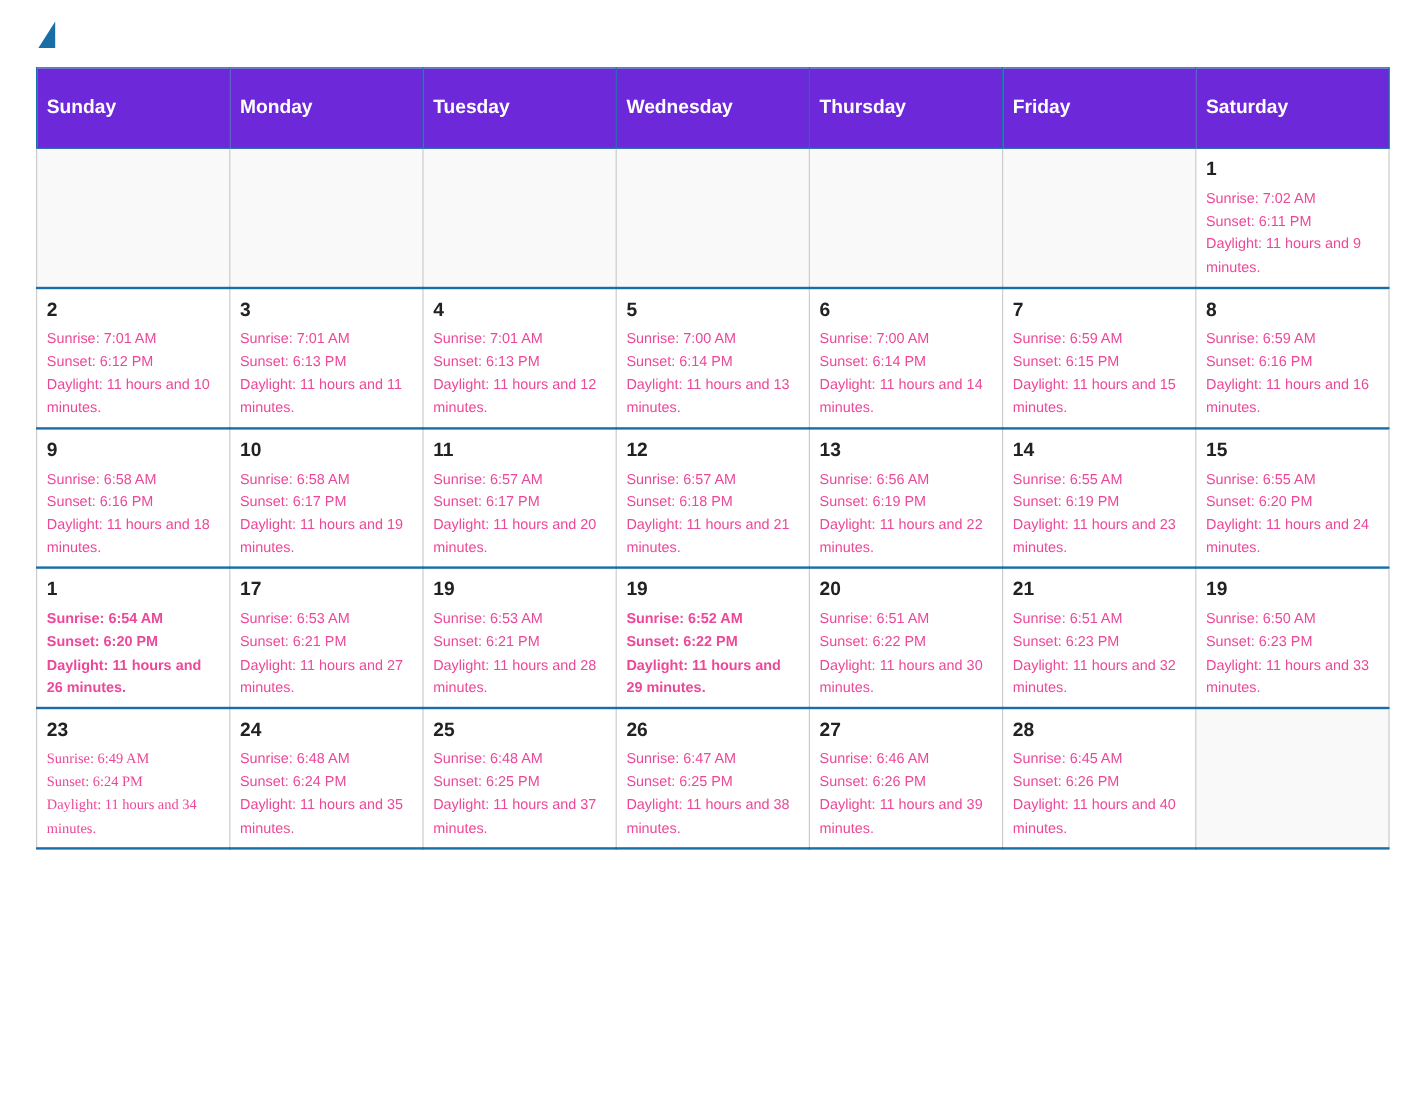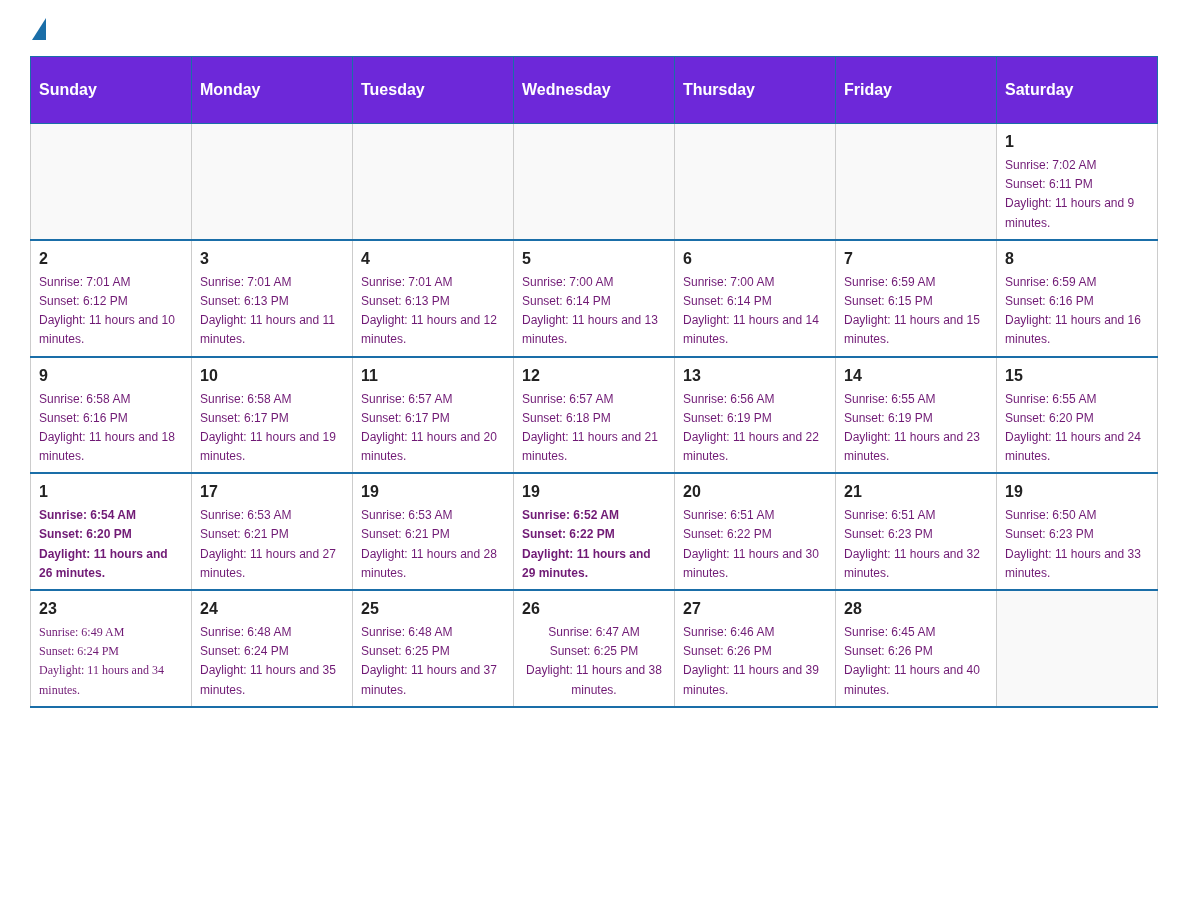--- a/index.html
+++ b/index.html
@@ -89,21 +89,21 @@
     }
     .day-number {
       font-size: 16px;
       font-weight: bold;
       color: #222;
       display: block;
       margin-bottom: 2px;
     }
     .day-info {
       font-size: 12px;
-      color: #701a75;
+      color: #ec4899;
       line-height: 1.6;
     }
     .calendar tbody tr {
       border-bottom: 2px solid #1a6ea8;
     }
   </style>
 </head>
 <body>
 
 <div class="header">
@@ -295,21 +295,21 @@
 Daylight: 11 hours and 35 minutes.</div>
         </td>
         <td>
           <span class="day-number">25</span>
           <div class="day-info" style="white-space: pre-line;">Sunrise: 6:48 AM
 Sunset: 6:25 PM
 Daylight: 11 hours and 37 minutes.</div>
         </td>
         <td>
           <span class="day-number">26</span>
-          <div class="day-info" style="white-space: pre-line; text-align: center;">Sunrise: 6:47 AM
+          <div class="day-info" style="white-space: pre-line;">Sunrise: 6:47 AM
 Sunset: 6:25 PM
 Daylight: 11 hours and 38 minutes.</div>
         </td>
         <td>
           <span class="day-number">27</span>
           <div class="day-info" style="white-space: pre-line;">Sunrise: 6:46 AM
 Sunset: 6:26 PM
 Daylight: 11 hours and 39 minutes.</div>
         </td>
         <td>

